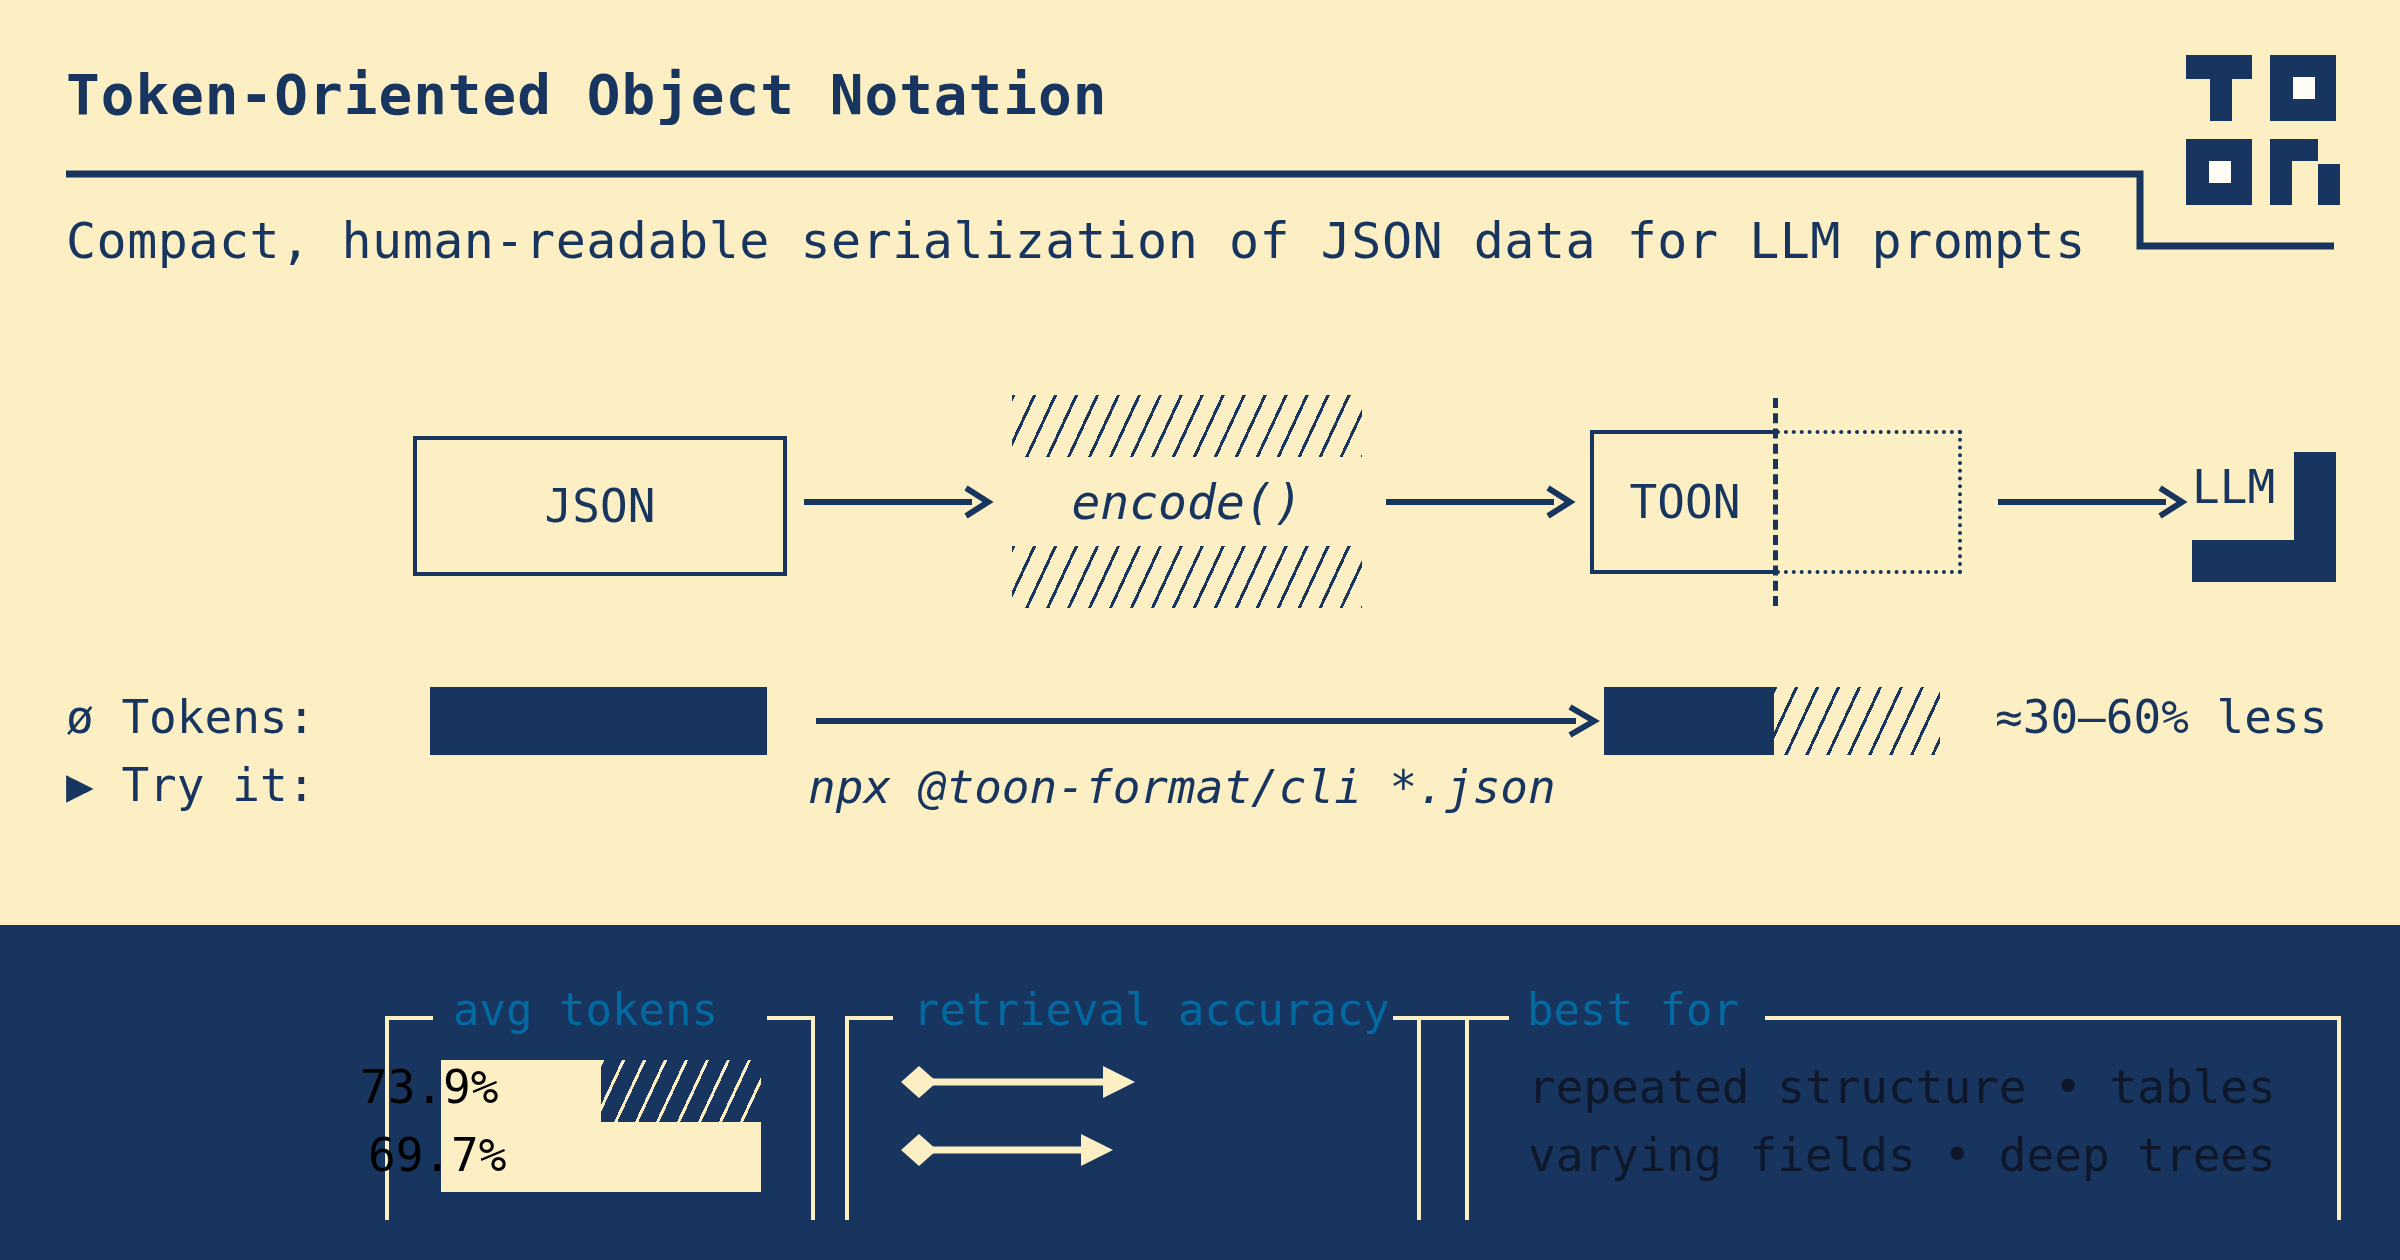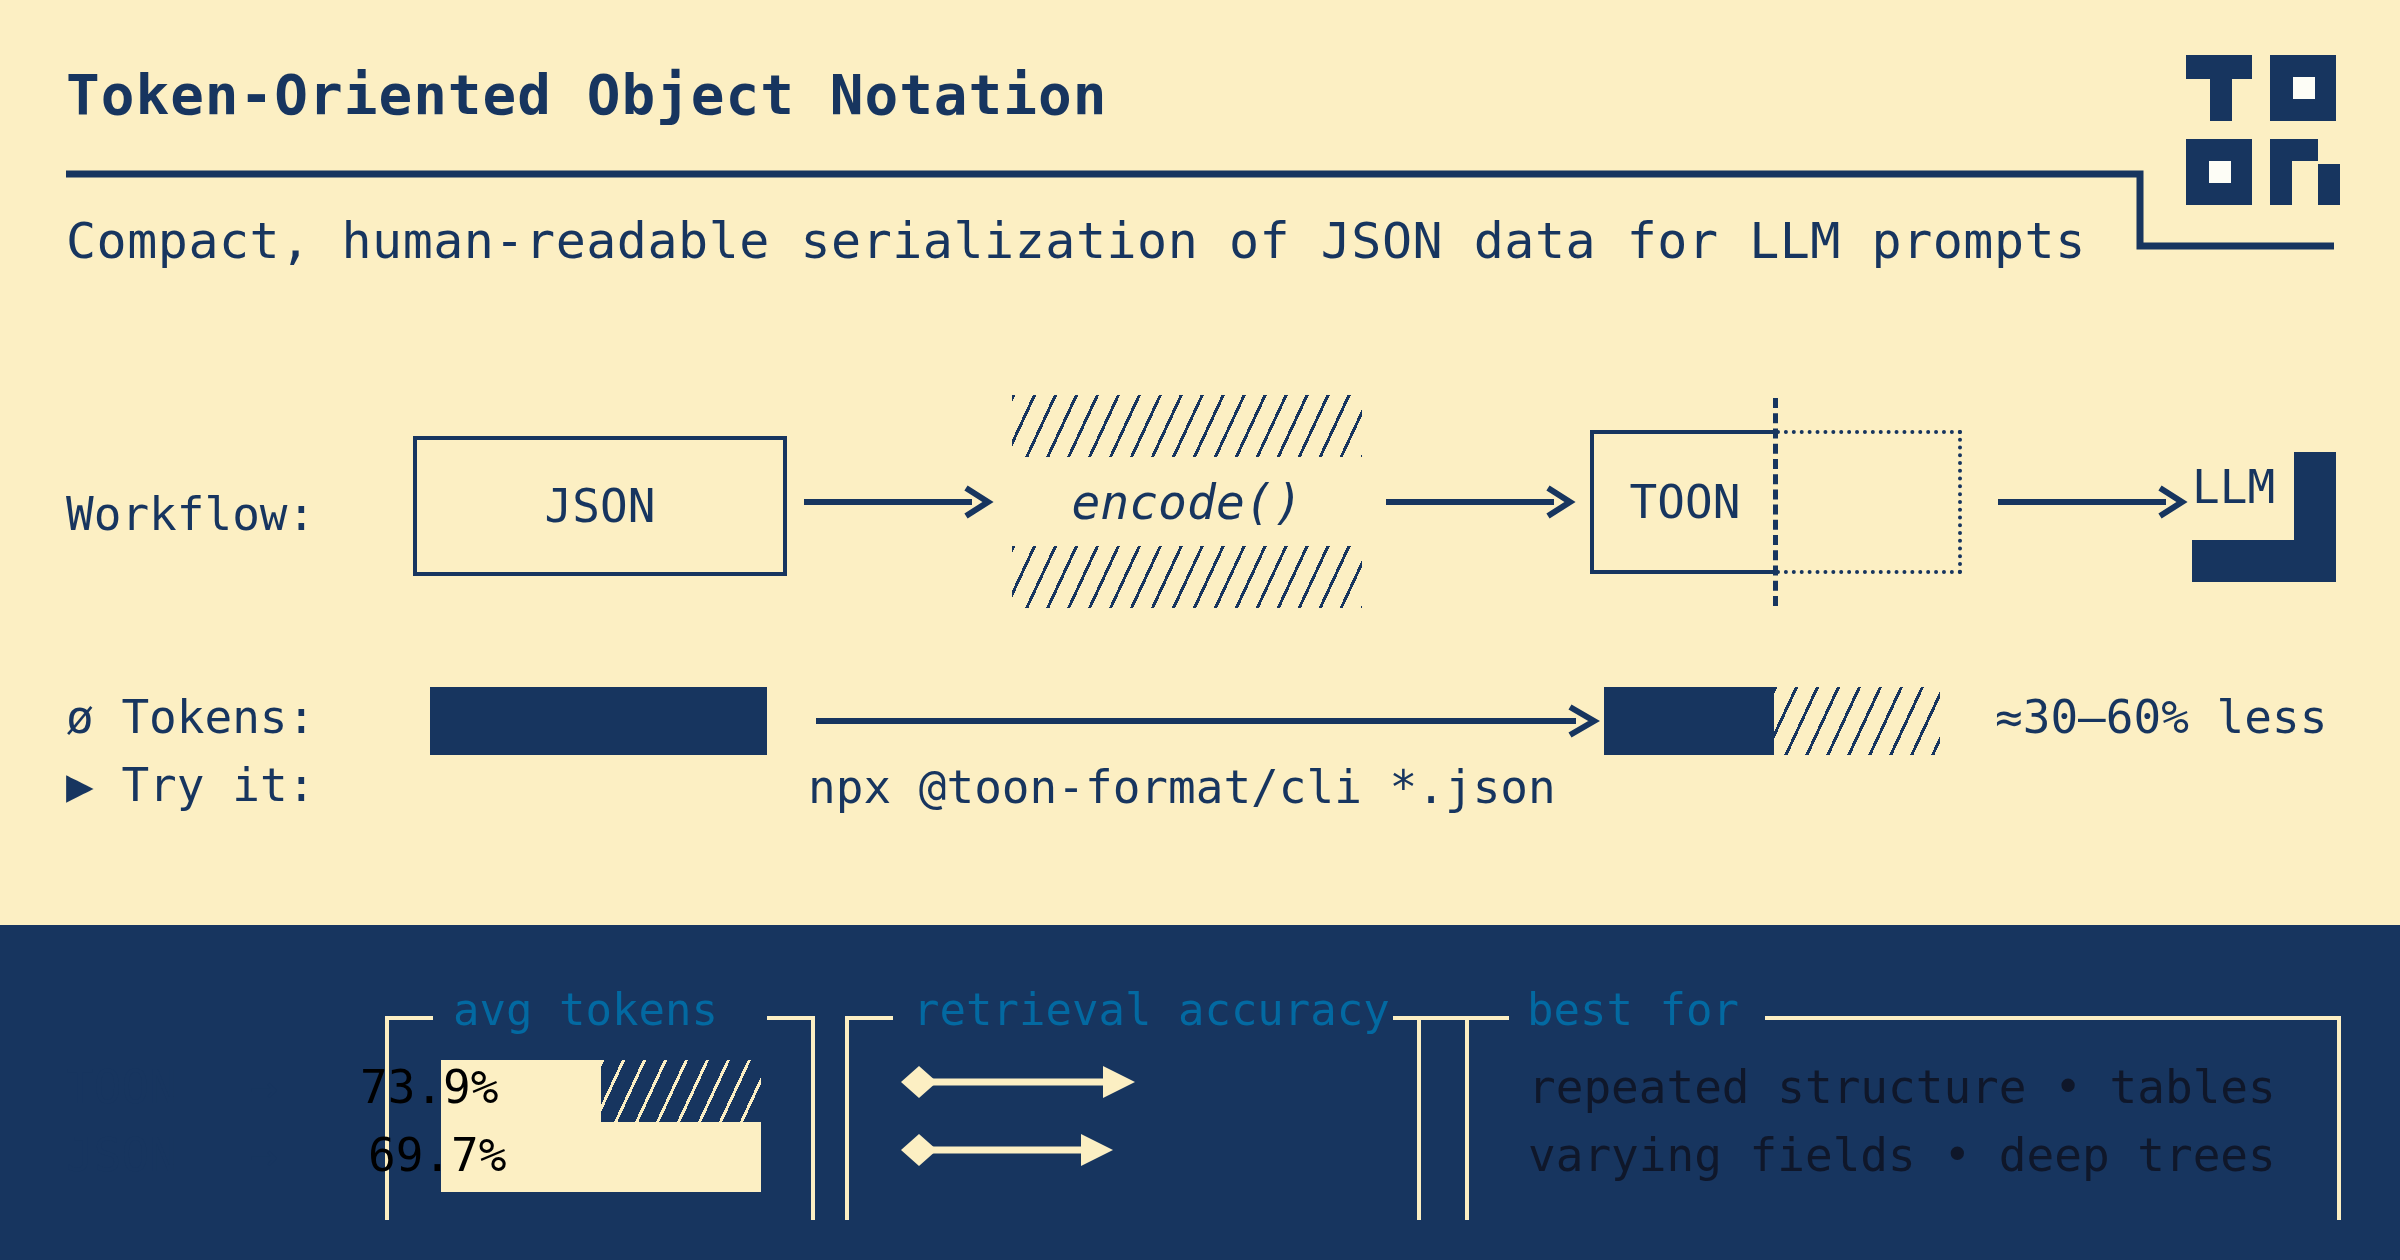--- a/index.html
+++ b/index.html
@@ -95,21 +95,21 @@
 
   .bar1{position:absolute;left:430px;top:687px;width:337px;height:68px;background:#17355F;}
   .bar2-solid{position:absolute;left:1604px;top:687px;width:170px;height:68px;background:#17355F;}
   .bar2-hatch{
     position:absolute;left:1774px;top:687px;width:166px;height:68px;
     background:repeating-linear-gradient(115deg,
       #17355F 0px,#17355F 3px,
       rgba(0,0,0,0) 3px,rgba(0,0,0,0) 19px);
   }
   .less-txt{position:absolute;left:1995px;top:690px;font-size:46px;white-space:nowrap;}
-  .cmd-txt{position:absolute;left:808px;top:760px;font-size:46px;white-space:nowrap;}
+  .cmd-txt{position:absolute;left:808px;top:760px;font-size:46px;font-style:italic;white-space:nowrap;}
 
   
   .footer{
     position:absolute;left:0;top:925px;width:2400px;height:335px;
     background:#17355F;color:#FCEFC3;
   }
   .row-label{position:absolute;font-size:46px;white-space:nowrap;}
   .rl-toon{left:66px;top:1060px;}
   .rl-json{left:66px;top:1128px;}
   .rl-arrow-1{left:250px;top:1060px;}
@@ -185,21 +185,20 @@
       <div class="g-O-out"></div>
         <div class="g-O-in"></div>
     </div>
     <div class="cell c-br">
       <div class="g-n-stem"></div>
         <div class="g-n-top"></div>
         <div class="g-n-leg"></div>
     </div>
   </div>
 
-  <div class="wf-label">Workflow:</div>
 
   <div class="box box-json">
     <span>JSON</span>
   </div>
 
   <svg class="arrow" style="left:800px;top:478px;" width="196" height="48">
     <line x1="4" y1="24" x2="172" y2="24" stroke="#17355F" stroke-width="6"></line>
     <path d="M166,10 L188,24 L166,38" fill="none" stroke="#17355F" stroke-width="6"></path>
   </svg>
 

